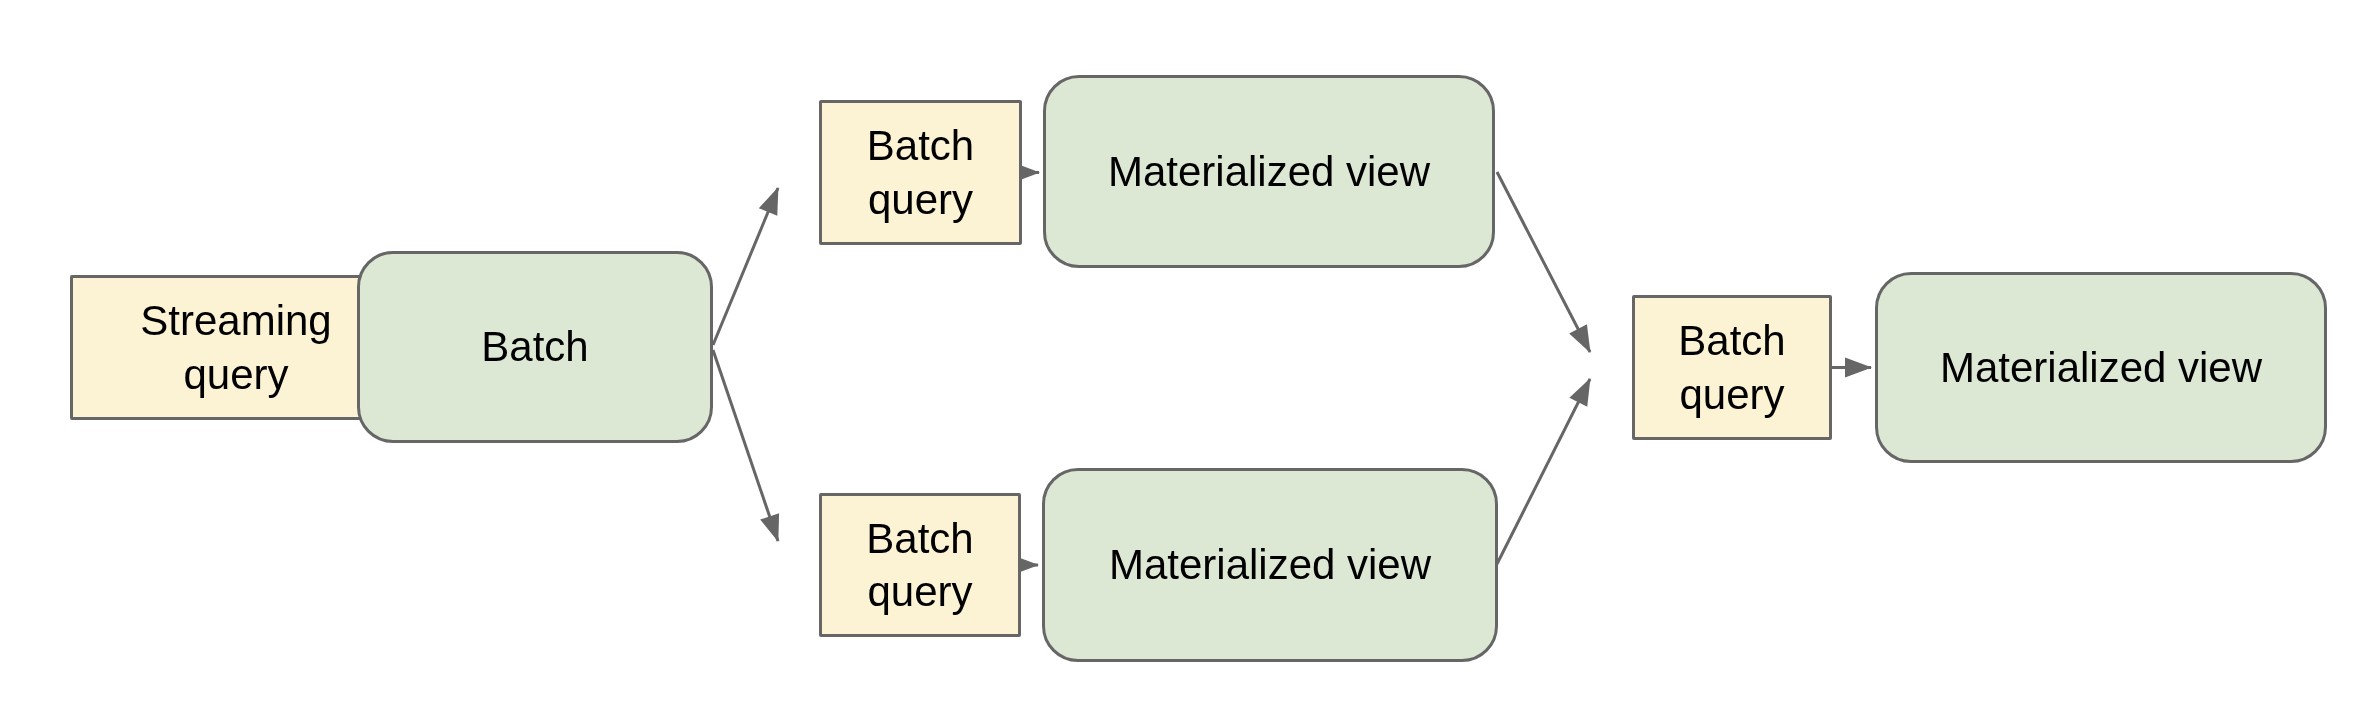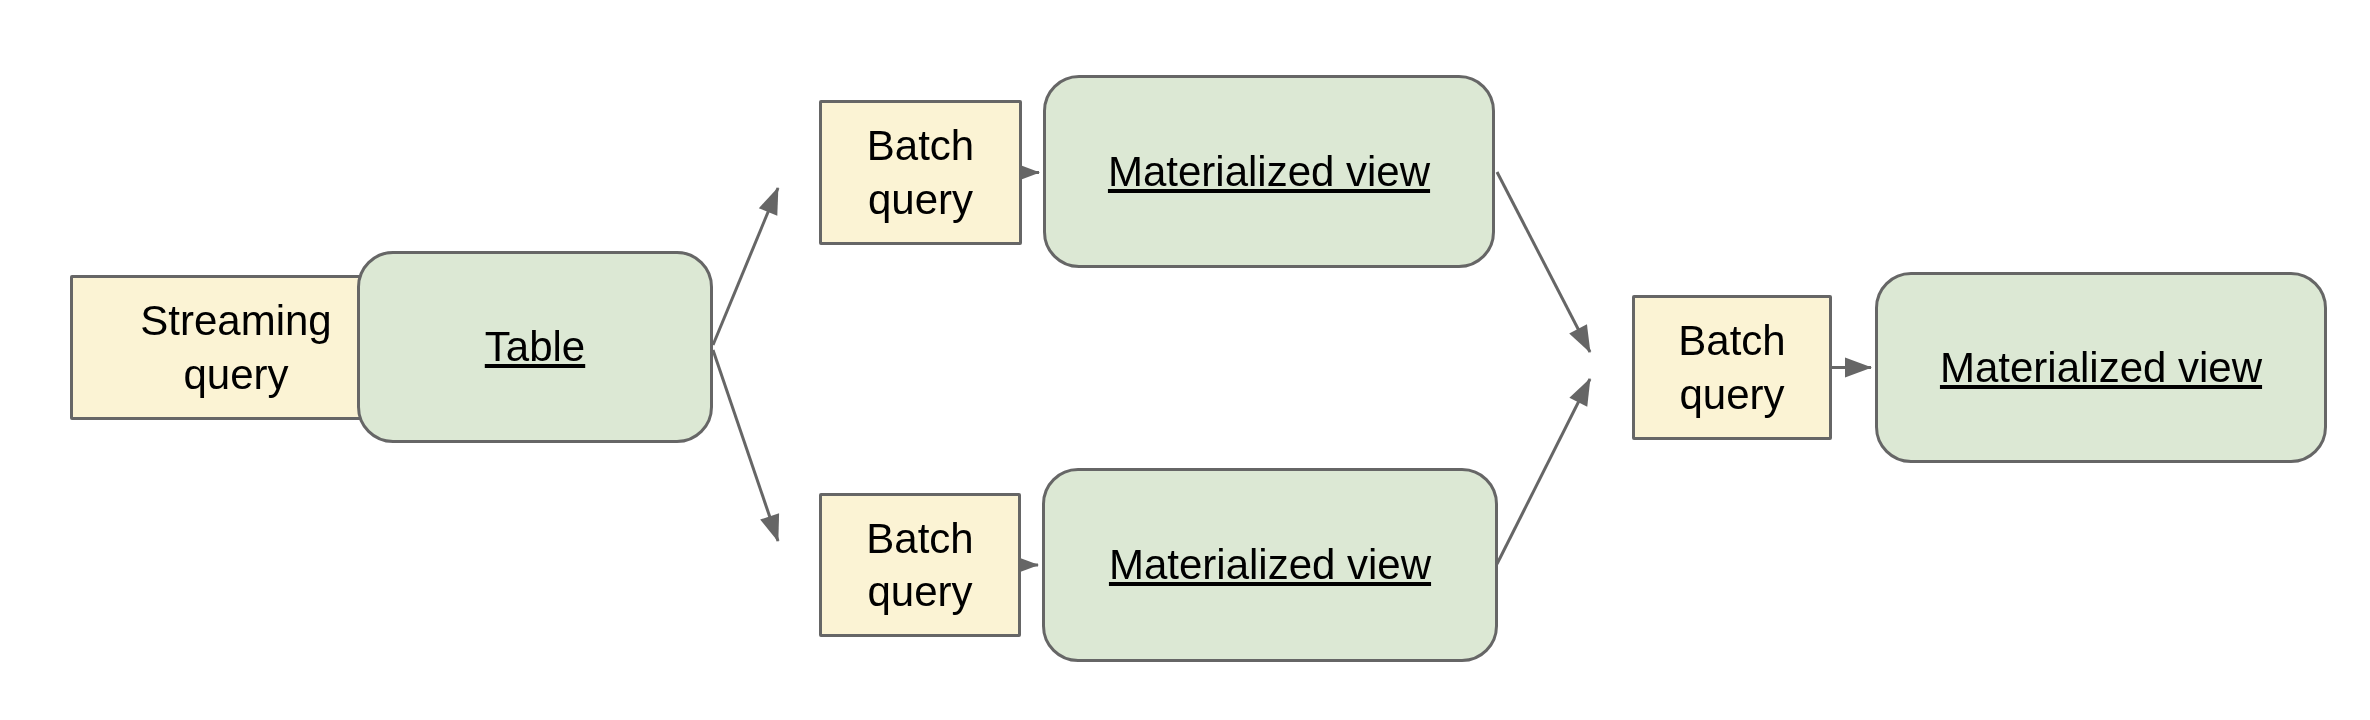--- a/index.html
+++ b/index.html
@@ -47,21 +47,20 @@
     padding: 4px 10px;
   }
   .node.query {
     background: var(--query-fill);
     border-radius: 2px;
     margin-left: 39px;
   }
   .node.view {
     background: var(--view-fill);
     border-radius: 36px;
-    text-decoration: underline;
   }
   
   #n-streaming   { left: 31px;   top: 275px; width: 332px; height: 145px; }
   #n-table       { left: 357px;  top: 251px; width: 356px; height: 192px; }
   #n-batch-top   { left: 780px;  top: 100px; width: 203px; height: 145px; }
   #n-mv-top      { left: 1043px; top: 75px;  width: 452px; height: 193px; }
   #n-batch-bot   { left: 780px;  top: 493px; width: 202px; height: 144px; }
   #n-mv-bot      { left: 1042px; top: 468px; width: 456px; height: 194px; }
   #n-batch-right { left: 1593px; top: 295px; width: 200px; height: 145px; }
   #n-mv-final    { left: 1875px; top: 272px; width: 452px; height: 191px; }
@@ -85,21 +84,21 @@
     <line x1="1497" y1="172" x2="1590" y2="352" marker-end="url(#arrowhead)"></line>
     <line x1="1497" y1="564" x2="1590" y2="379" marker-end="url(#arrowhead)"></line>
     <line x1="1795" y1="367.5" x2="1871" y2="367.5" marker-end="url(#arrowhead)"></line>
   </svg>
 
   <div class="node query" id="n-streaming">
     <span>Streaming query</span>
   </div>
 
   <div class="node view" id="n-table">
-    <span>Table</span>
+    <span>Batch</span>
   </div>
 
   <div class="node query" id="n-batch-top">
     <span>Batch query</span>
   </div>
 
   <div class="node view" id="n-mv-top">
     <span>Materialized view</span>
   </div>
 

